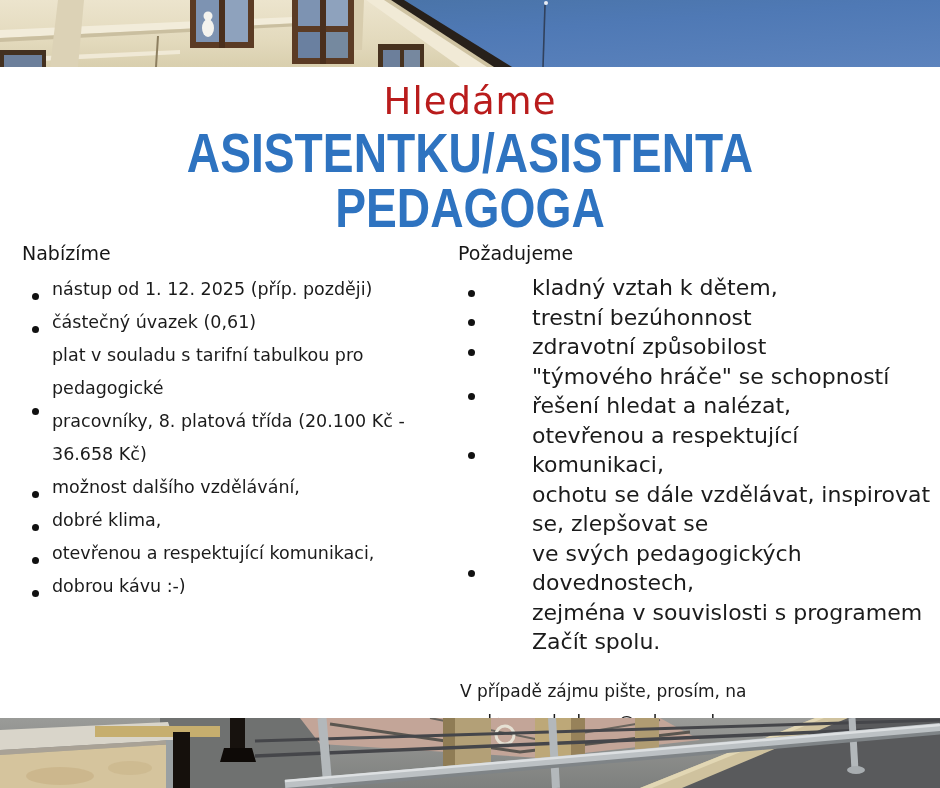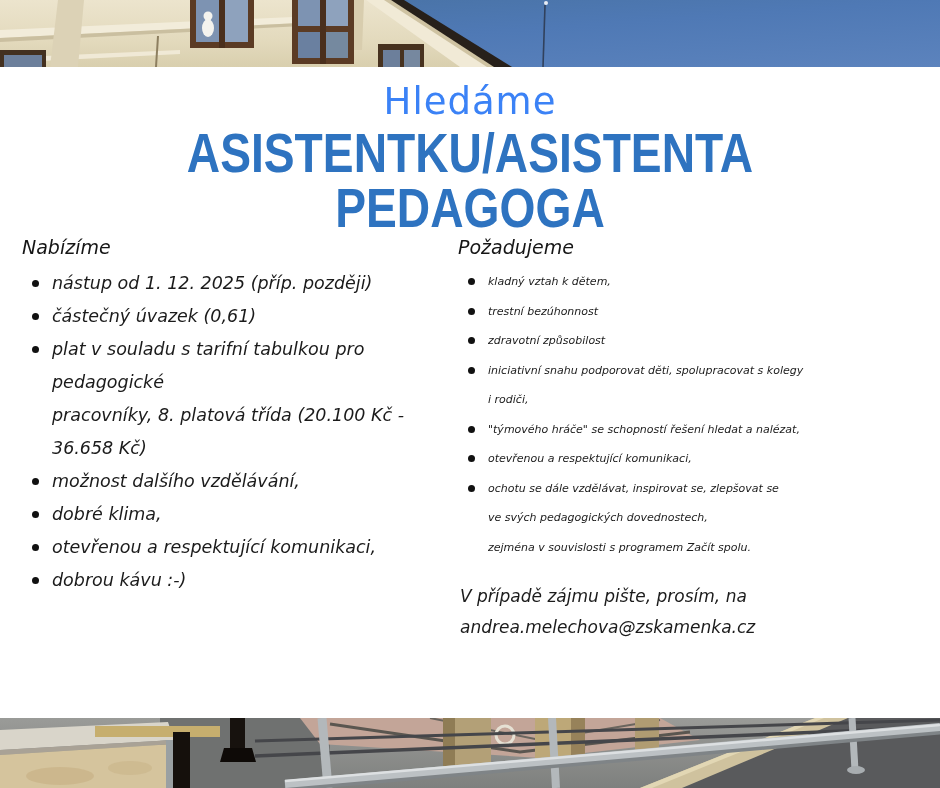--- a/index.html
+++ b/index.html
@@ -7,40 +7,40 @@
     position:relative; width:940px; height:788px; background:#ffffff;
     overflow:hidden; font-family:"DejaVu Sans", sans-serif; color:#1b1b1b;
   }
   
   .photo { position:absolute; left:0; width:940px; display:block; }
   .photo-top { top:0; height:67px; }
   .photo-bottom { bottom:0; height:70px; }
   
   .kicker {
     position:absolute; top:80px; left:0; width:940px; text-align:center;
-    font-size:37px; font-weight:500; letter-spacing:1px; color:#3b82f6;
+    font-size:37px; font-weight:500; letter-spacing:1px; color:#b91c1c;
   }
   .title {
     position:absolute; top:126px; left:0; width:940px; text-align:center;
     font-family:"Liberation Sans", sans-serif; font-weight:700;
     font-size:55px; line-height:55px; color:#2e73c0;
     transform:scaleX(0.84); transform-origin:50% 0;
     letter-spacing:0px;
   }
   
-  .col { position:absolute; top:236px;font-style:italic; }
+  .col { position:absolute; top:242px; }
   .col-left  { left:22px;  width:432px; }
   .col-right { left:458px; width:474px; }
   .col h2 {
     margin:0 0 9px 0; font-size:19px; font-weight:500; color:#161616;
   }
   ul.bullets { list-style:none; margin:0; padding:0; }
-  ul.bullets li { display:flex; align-items:flex-start; }
+  ul.bullets li { display:flex; align-items:center; }
   .col-left  ul.bullets li { line-height:33px; font-size:17.5px; }
-  .col-right ul.bullets li { line-height:29.5px; font-size:11px; }
+  .col-right ul.bullets li { line-height:29.5px; font-size:22px;gap:44px; }
   .dot {
     flex:0 0 auto; width:7px; height:7px; border-radius:50%; background:#111;
     margin:13px 13px 0 10px;
   }
   .col-right .dot { margin-top:11px; }
   .txt { white-space:pre-line; }
   
   .contact { margin-top:19px; padding-left:2px; font-size:17px; line-height:31px; }
   .contact div { white-space:nowrap; }
 </style>
@@ -164,25 +164,20 @@
           <span class="dot"></span>
           <span class="txt">kladný vztah k dětem,</span>
         </li>
         <li>
           <span class="dot"></span>
           <span class="txt">trestní bezúhonnost</span>
         </li>
         <li>
           <span class="dot"></span>
           <span class="txt">zdravotní způsobilost</span>
-        </li>
-        <li>
-          <span class="dot"></span>
-          <span class="txt">iniciativní snahu podporovat děti, spolupracovat s kolegy
-i rodiči,</span>
         </li>
         <li>
           <span class="dot"></span>
           <span class="txt">"týmového hráče" se schopností řešení hledat a nalézat,</span>
         </li>
         <li>
           <span class="dot"></span>
           <span class="txt">otevřenou a respektující komunikaci,</span>
         </li>
         <li>

